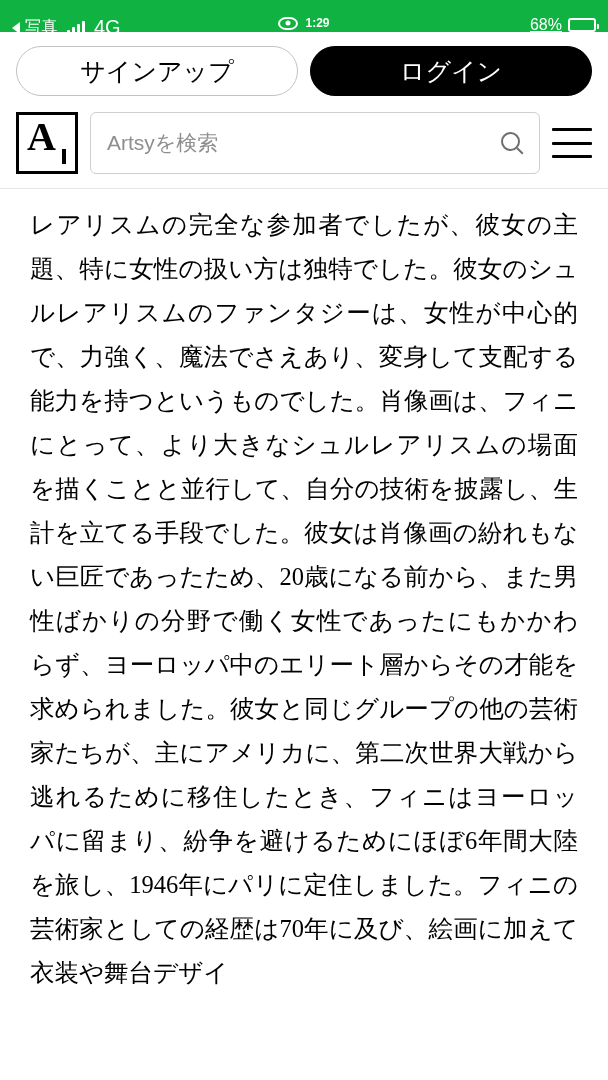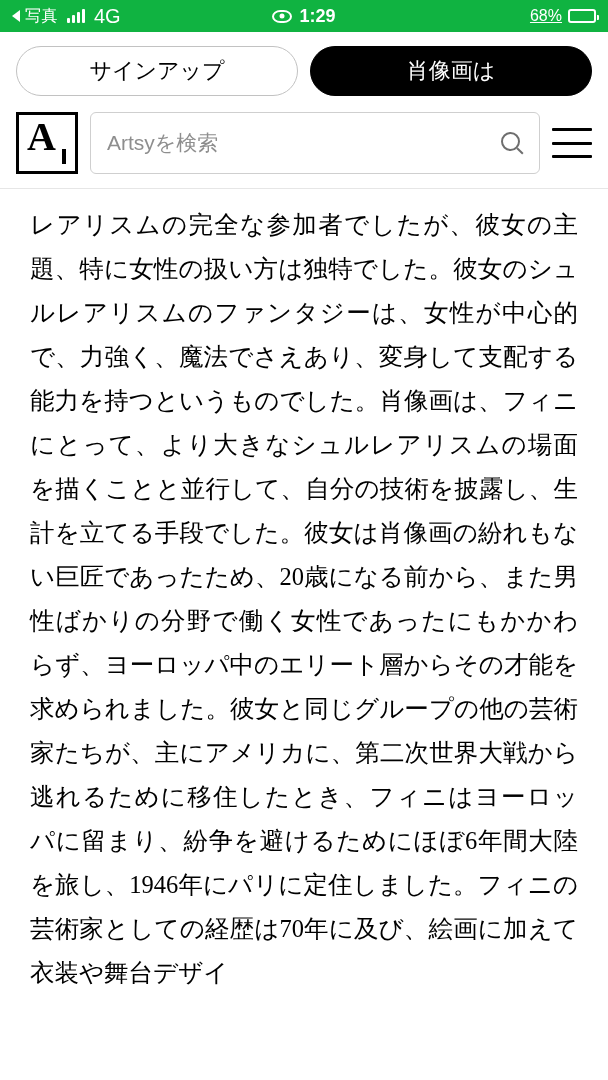--- a/index.html
+++ b/index.html
@@ -17,21 +17,21 @@
     background: #ffffff;
     overflow: hidden;
   }
 
   
   .status-bar {
     height: 32px;
     background: #1db954;
     background: #10b341;
     display: flex;
-    align-items: center;
+    align-items: flex-start;
     color: #ffffff;
     font-size: 17px;
     padding: 16px 12px;
     position: relative;
   }
   .status-left {
     display: flex;
     align-items: center;
     gap: 5px;
     flex: 0 0 auto;
@@ -79,21 +79,21 @@
   }
   .eye-icon::after {
     content: "";
     position: absolute;
     width: 5px; height: 5px;
     background: #ffffff;
     border-radius: 50%;
     left: 50%; top: 50%;
     transform: translate(-50%, -50%);
   }
-  .status-time { font-size: 18px; font-weight: bold; }
+  .status-time { font-size: 12px; font-weight: bold; }
 
   .status-right {
     margin-left: auto;
     display: flex;
     align-items: center;
     gap: 6px;
     text-decoration: underline;
   }
   .battery-pct { font-size: 16px; }
   .battery {
@@ -124,21 +124,21 @@
     padding: 14px 16px 14px 16px;
     background: #ffffff;
   }
   .btn {
     flex: 1;
     height: 50px;
     border-radius: 25px;
     display: flex;
     align-items: center;
     justify-content: center;
-    font-size: 22px;
+    font-size: 25px;
     cursor: pointer;
     user-select: none;
   }
   .btn-signup {
     background: #ffffff;
     color: #000000;
     border: 1px solid #c2c2c2;
   }
   .btn-login {
     background: #000000;
@@ -290,21 +290,21 @@
       <span class="status-time">1:29</span>
     </div>
     <div class="status-right">
       <span class="battery-pct">68%</span>
       <span class="battery"><span class="battery-fill" style="width:68%"></span></span>
     </div>
   </div>
 
   <div class="auth-row">
     <div class="btn btn-signup">サインアップ</div>
-    <div class="btn btn-login">肖像画は</div>
+    <div class="btn btn-login">ログイン</div>
   </div>
 
   <div class="nav-row">
     <div class="logo">
       <span class="logo-a">A</span>
       <span class="logo-bar"></span>
     </div>
     <div class="search-box">
       <input class="search-input" type="text" placeholder="Artsyを検索" style="">
       <span class="search-icon"></span>

